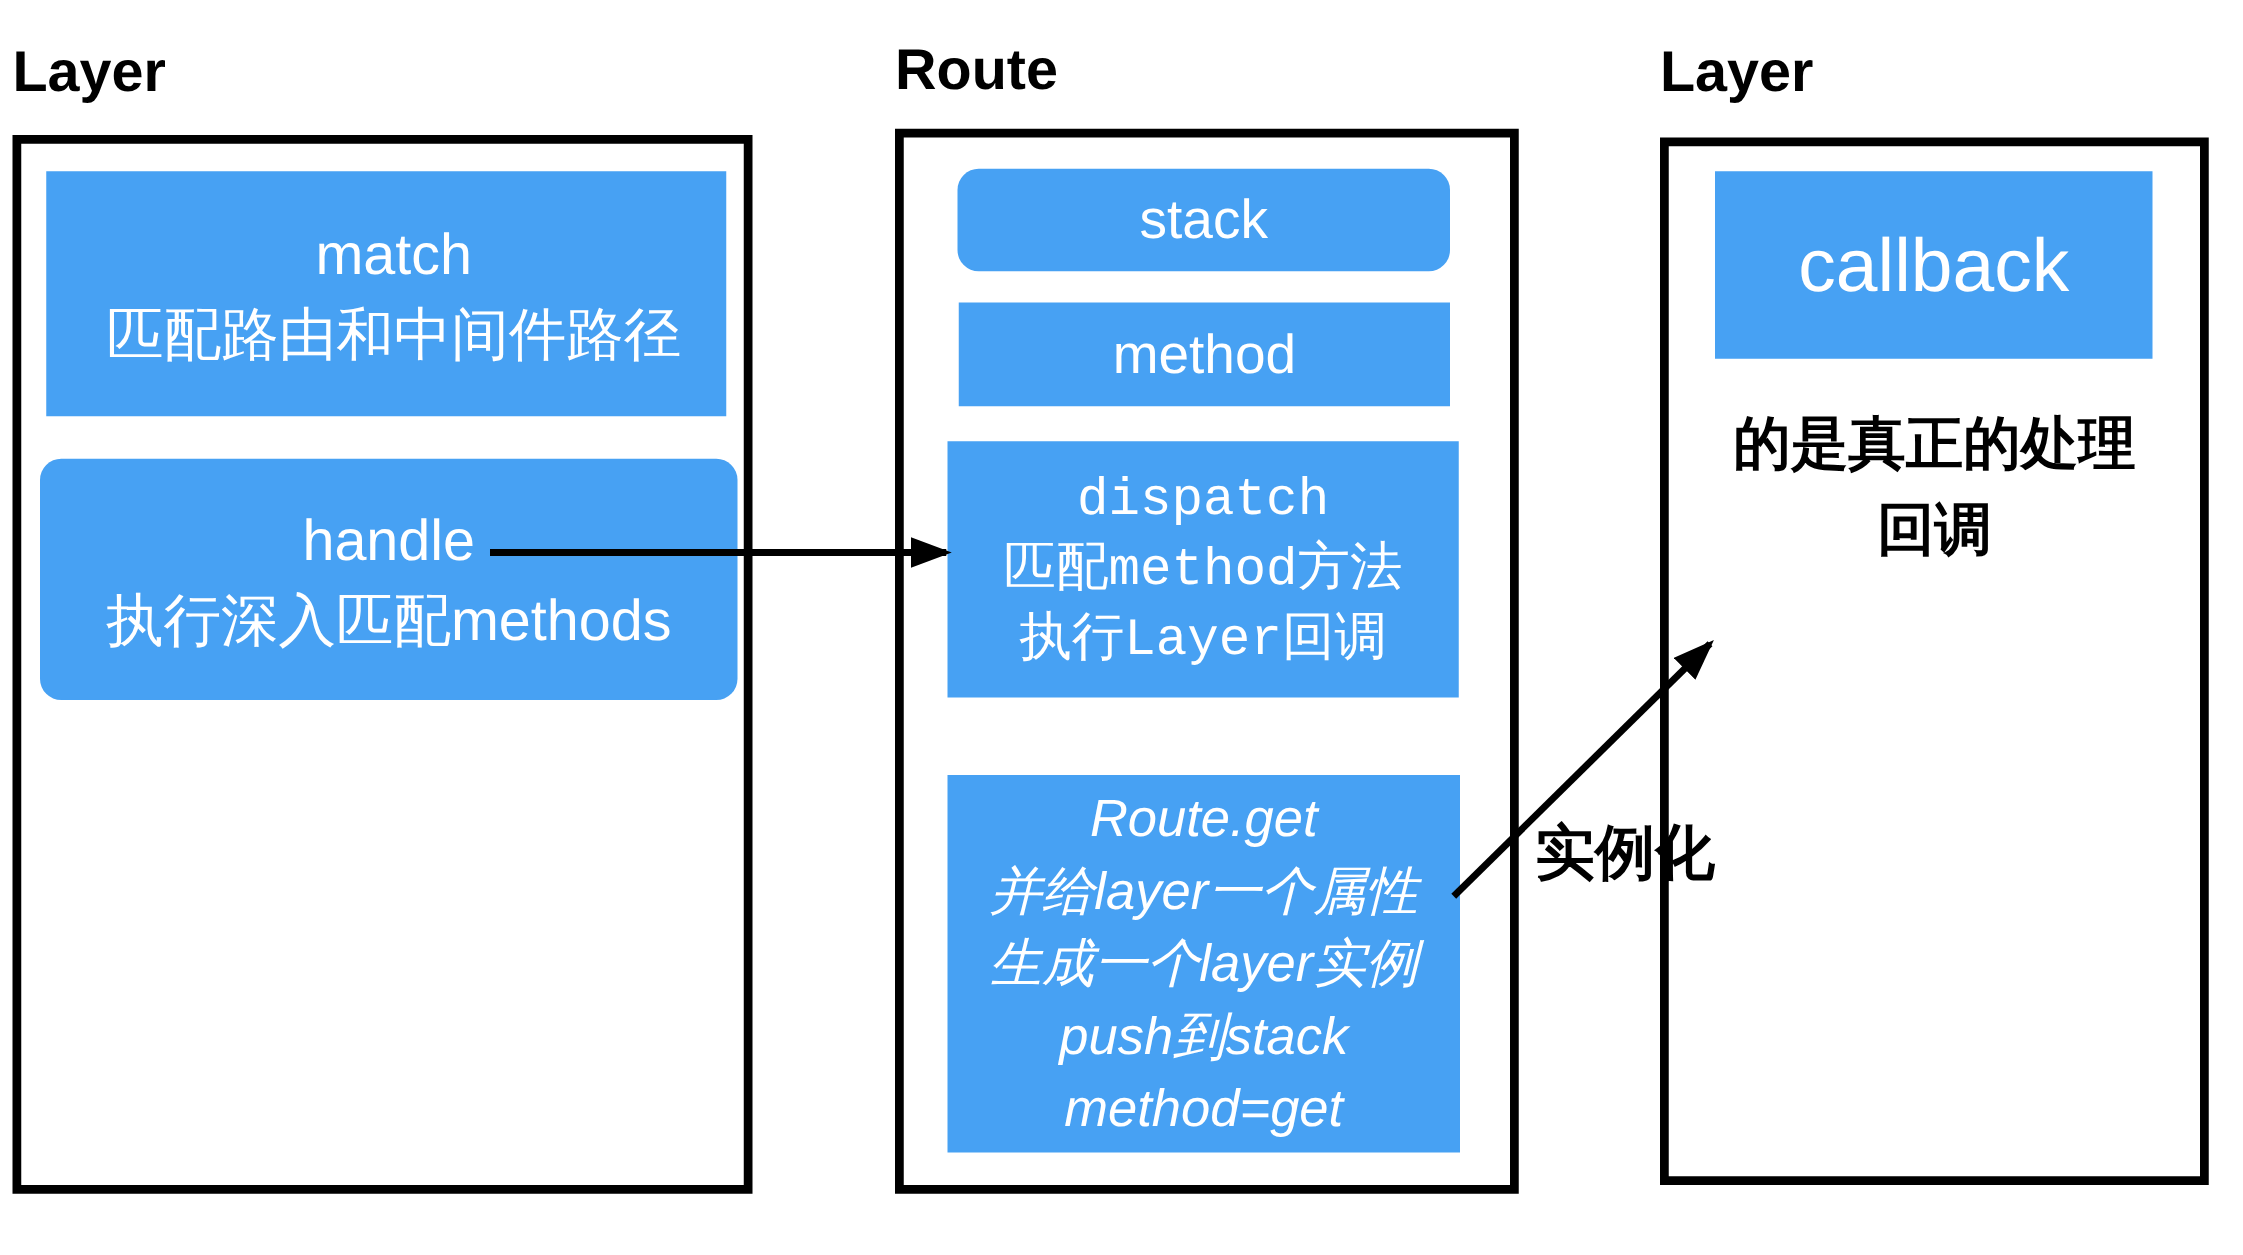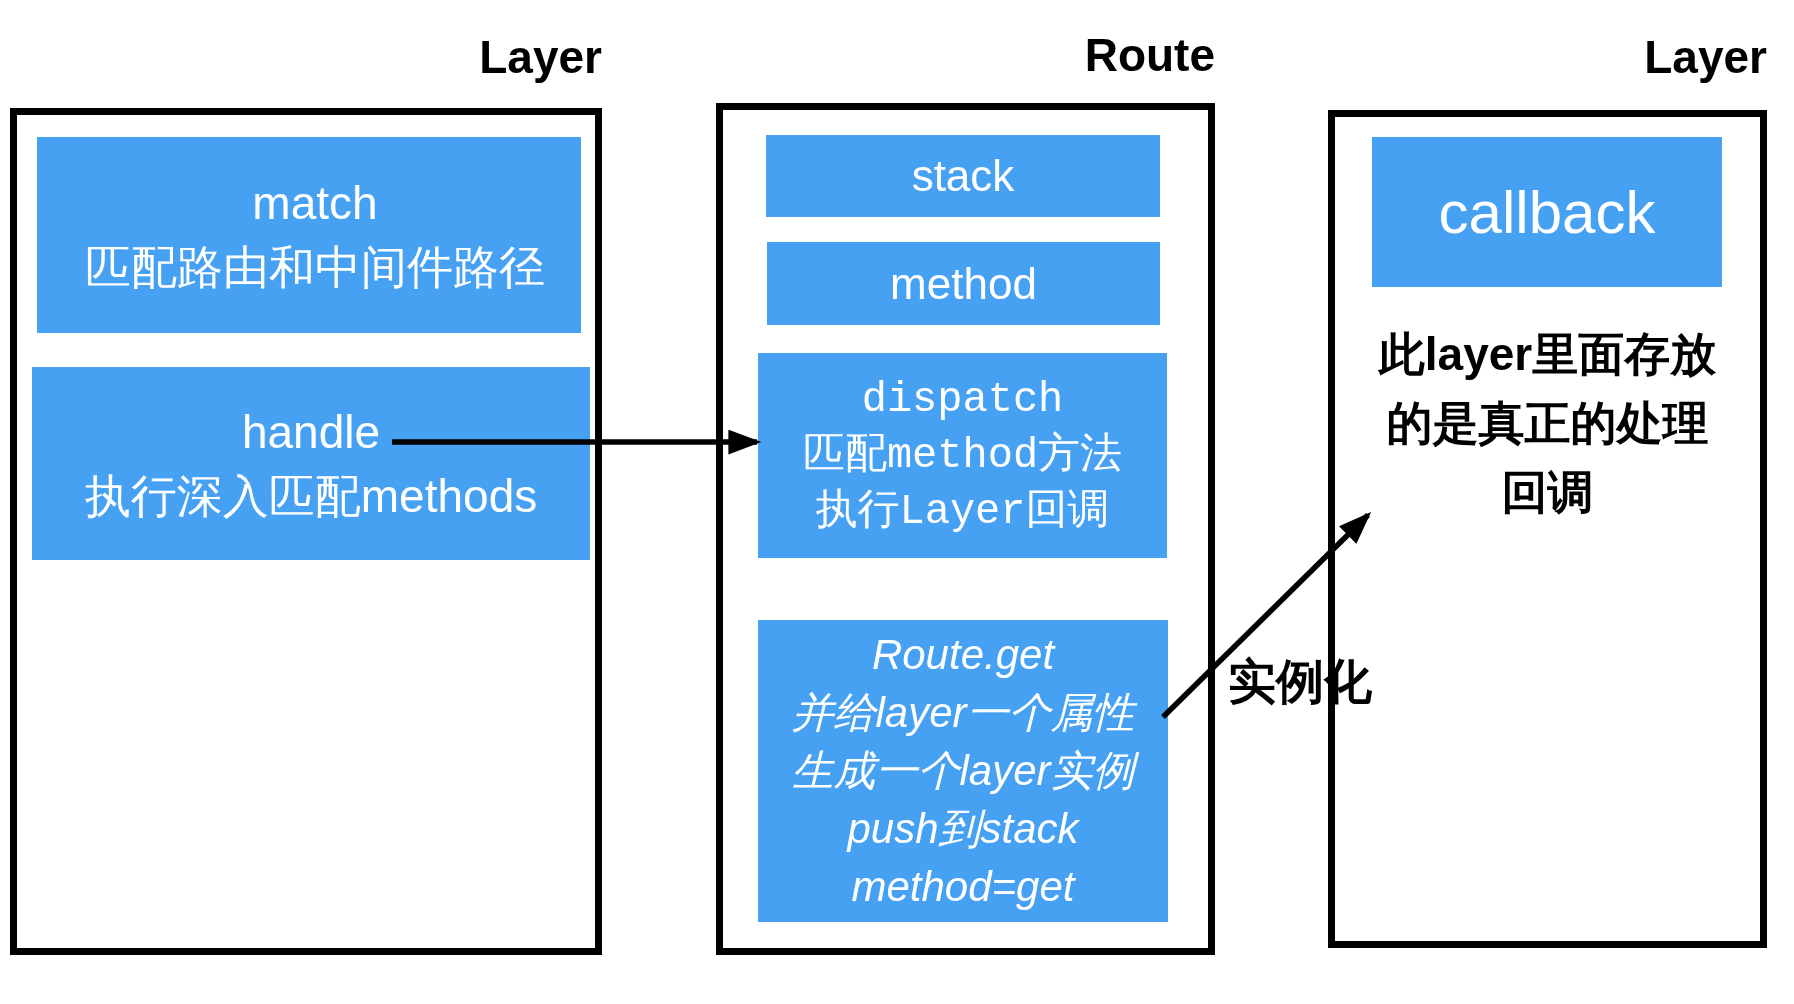--- a/index.html
+++ b/index.html
@@ -4,42 +4,42 @@
 <style>
   html,body{margin:0;padding:0;}
   body{
     width:1794px;height:1004px;position:relative;overflow:hidden;
     background:#ffffff;
     font-family:"Liberation Sans","DejaVu Sans",sans-serif;
     color:#000;
   }
   .abs{position:absolute;}
   .col-title{
-    font-size:46px;font-weight:700;text-align:right;color:#000;
+    font-size:46px;font-weight:700;text-align:left;color:#000;
     letter-spacing:0px;
   }
   .outer-box{
     border:7px solid #000;background:#ffffff;box-sizing:border-box;
   }
   .blue-box{
     background:#47a1f3;color:#ffffff;font-weight:500;
     display:flex;flex-direction:column;align-items:center;justify-content:center;
     text-align:center;box-sizing:border-box;
   }
   .blue-box .ln{white-space:nowrap;}
   
   .t-left  {left:10px;   top:30px;  width:592px;}
   .t-mid   {left:716px;  top:28px;  width:499px;}
   .t-right {left:1328px; top:30px;  width:439px;}
   .ob-left {left:10px;   top:108px; width:592px; height:847px;}
   .ob-mid  {left:716px;  top:103px; width:499px; height:852px;}
   .ob-right{left:1328px; top:110px; width:439px; height:838px;}
   .b-match   {left:37px;  top:137px; width:544px; height:196px; font-size:46px; line-height:64px;padding-left:12px;}
-  .b-handle  {left:32px;  top:367px; width:558px; height:193px; font-size:46px; line-height:64px;}
-  .b-stack   {left:766px; top:135px; width:394px; height:82px;  font-size:44px;}
+  .b-handle  {left:32px;  top:367px; width:558px; height:193px; font-size:46px; line-height:64px;border-radius:17px;}
+  .b-stack   {left:766px; top:135px; width:394px; height:82px;  font-size:44px;border-radius:17px;}
   .b-method  {left:767px; top:242px; width:393px; height:83px;  font-size:44px;}
   .b-dispatch{left:758px; top:353px; width:409px; height:205px; font-size:42px; line-height:56px;font-family:Liberation Mono, monospace;}
   .b-routeget{left:758px; top:620px; width:410px; height:302px; font-size:42px; line-height:58px;font-style:italic;}
   .b-callback{left:1372px;top:137px; width:350px; height:150px; font-size:60px;}
   .note{
     left:1340px; top:320px; width:415px;
     font-size:46px; line-height:69px; font-weight:700; text-align:center; color:#000;
   }
   .inst-label{
     left:1228px; top:650px;
@@ -83,21 +83,20 @@
   <div class="ln">并给layer一个属性</div>
   <div class="ln">生成一个layer实例</div>
   <div class="ln">push到stack</div>
   <div class="ln">method=get</div>
 </div>
 
 <div class="abs blue-box b-callback">
   <div class="ln">callback</div>
 </div>
 <div class="abs note">
-  <div>此layer里面存放</div>
   <div>的是真正的处理</div>
   <div>回调</div>
 </div>
 
 <svg class="abs arrows" viewBox="0 0 1794 1004" xmlns="http://www.w3.org/2000/svg">
   <defs>
     <marker id="ah" markerWidth="8" markerHeight="6" refX="5.2" refY="2.25" orient="auto" markerUnits="strokeWidth">
       <path d="M0,0 L6,2.25 L0,4.5 Z" fill="#000"></path>
     </marker>
   </defs>

